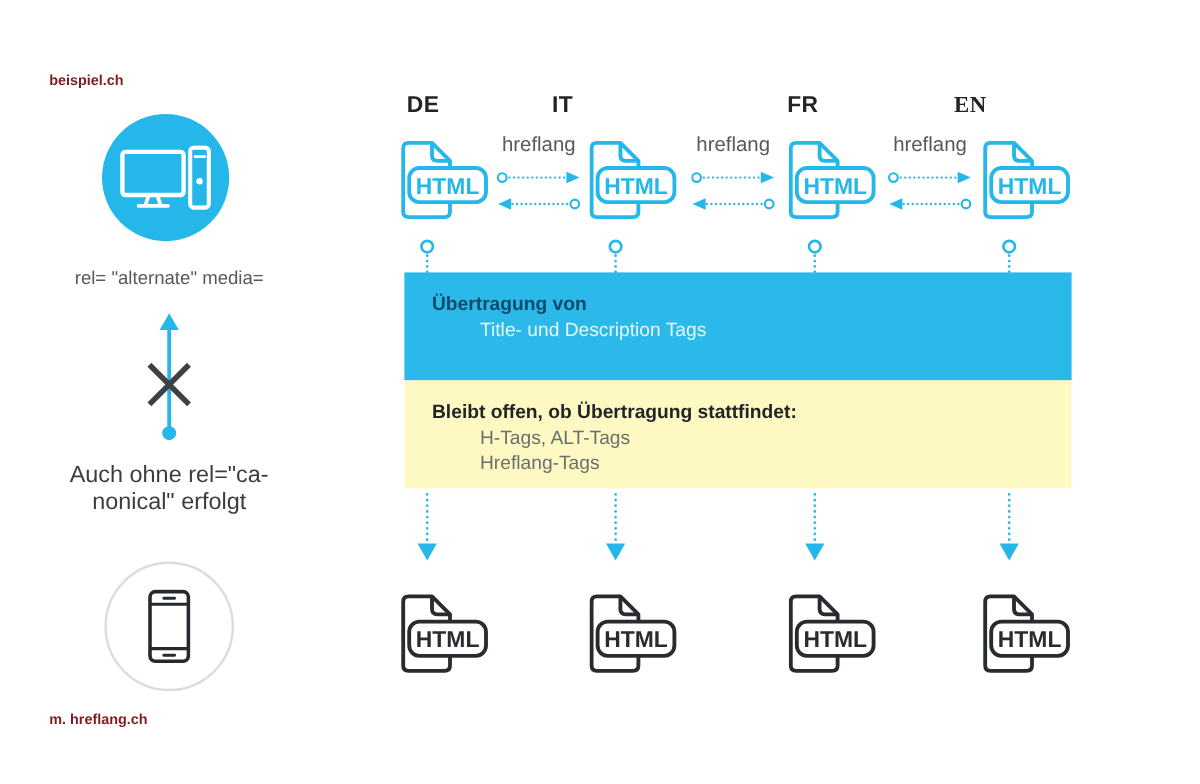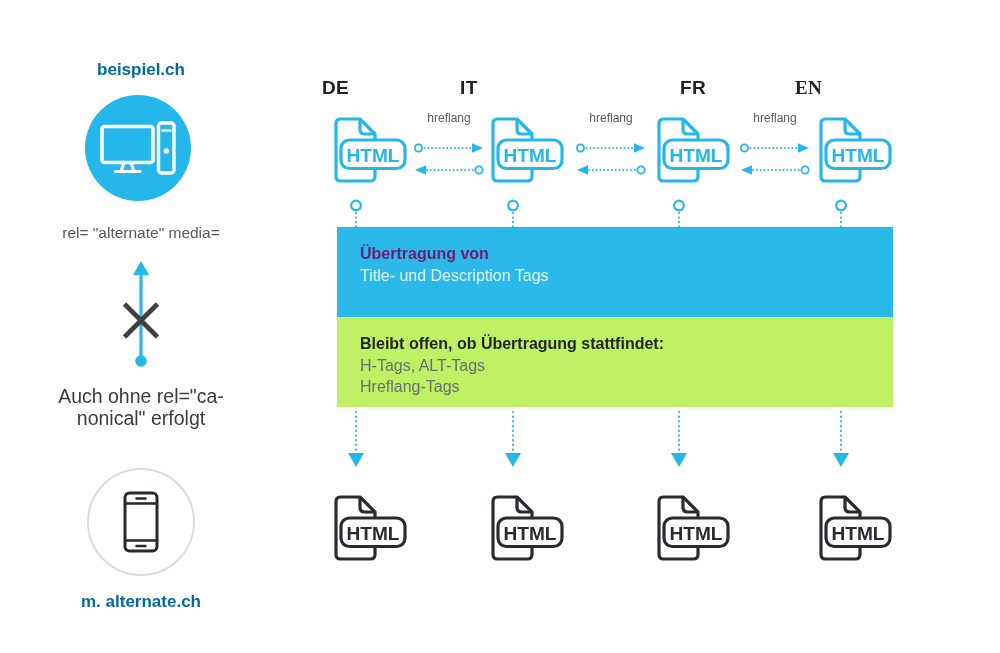--- a/index.html
+++ b/index.html
@@ -1,53 +1,53 @@
 <!DOCTYPE html>
 <html><head>
 <meta charset="utf-8">
 <style>
   html,body{margin:0;padding:0;background:#fff;}
   .canvas{position:relative;width:1000px;height:653px;background:#ffffff;overflow:hidden;
           font-family:"Liberation Sans",sans-serif;}
 
   
-  .domain-label{position:absolute;left:41px;width:200px;text-align:center;
-                font-size:17px;font-weight:700;color:#0369a1;}
+  .domain-label{position:absolute;left:41px;width:200px;
+                font-size:12px;font-weight:700;color:#7f1d1d;}
   .desktop-circle{position:absolute;left:85px;top:95px;width:106px;height:106px;
                   border-radius:50%;background:#25b7ea;}
   .desktop-circle svg{position:absolute;left:15px;top:26px;}
   .rel-text{position:absolute;left:21px;top:224px;width:240px;text-align:center;
             font-size:15.5px;color:#57585a;}
   .blocked-arrow{position:absolute;left:121px;top:258px;}
   .note-text{position:absolute;left:11px;top:386px;width:260px;text-align:center;
              font-size:19.5px;line-height:21.5px;color:#3b3c3e;}
   .mobile-circle{position:absolute;left:87px;top:468px;width:104px;height:104px;
                  border-radius:50%;background:#fff;border:2px solid #dcdcde;}
   .mobile-circle svg{position:absolute;left:34px;top:21px;}
 
   
   .hdr{position:absolute;top:77px;font-size:19px;font-weight:700;color:#232323;letter-spacing:.4px;}
   .file-icon{position:absolute;width:74px;height:66px;}
   .file-icon.blue{color:#25b7ea;}
   .file-icon.dark{color:#282b2f;}
   .file-icon text{font-family:"Liberation Sans",sans-serif;}
   .gap-label{position:absolute;top:111px;width:90px;text-align:center;
-             font-size:12px;color:#58595b;}
+             font-size:17px;color:#58595b;}
   .gap-arrows{position:absolute;top:139px;}
   .connector{position:absolute;top:199px;}
   .down-arrow{position:absolute;top:410px;}
 
   .box{position:absolute;left:337px;width:556px;height:90px;box-sizing:border-box;
        padding:15px 20px 0 23px;}
   .box .title{font-size:16px;font-weight:700;line-height:23px;}
-  .box .line{font-size:16px;line-height:21px;}
+  .box .line{font-size:16px;line-height:21px;margin-left:40px;}
   .blue-box{top:227px;background:#2ab9e9;}
-  .blue-box .title{color:#701a75;}
+  .blue-box .title{color:#0c4a6e;}
   .blue-box .line{color:rgba(255,255,255,.88);}
-  .gray-box{top:317px;background:#bef264;}
+  .gray-box{top:317px;background:#fef9c3;}
   .gray-box .title{color:#232426;}
   .gray-box .line{color:#6c6e70;}
 </style>
 </head>
 <body>
 
 <div class="canvas">
 
   <div class="domain-label" style="top:60px;">beispiel.ch</div>
 
@@ -76,25 +76,25 @@
   </div>
 
   <div class="mobile-circle">
     <svg width="36" height="62" viewBox="0 0 36 62">
       <rect x="2" y="2" width="32" height="58" rx="4.5" fill="none" stroke="#26292e" stroke-width="3"></rect>
       <path d="M2 12.5 H34 M2 49.5 H34" stroke="#26292e" stroke-width="2.6"></path>
       <path d="M13.5 7.5 H22.5 M13.5 55 H22.5" stroke="#26292e" stroke-width="2.4" stroke-linecap="round"></path>
     </svg>
   </div>
 
-  <div class="domain-label" style="top:592px;">m. alternate.ch</div>
-
-  <div class="hdr" style="left:322px;">DE</div>
+  <div class="domain-label" style="top:592px;">m. hreflang.ch</div>
+
+  <div class="hdr" style="left:339px;">DE</div>
   <div class="hdr" style="left:460px;">IT</div>
-  <div class="hdr" style="left:656px;margin-left:24px;">FR</div>
+  <div class="hdr" style="left:656px;">FR</div>
   <div class="hdr" style="left:795px;font-family:Liberation Serif, serif;">EN</div>
 
   <svg class="file-icon blue" style="left:334px;top:117px;" viewBox="0 0 74 66">
     <path d="M26 2 L41 17 V59.5 Q41 64 36.5 64 H6.5 Q2 64 2 59.5 V6.5 Q2 2 6.5 2 Z" fill="none" stroke="currentColor" stroke-width="3.2" stroke-linejoin="round"></path>
     <path d="M26 2 V12.5 Q26 17 30.5 17 H41" fill="none" stroke="currentColor" stroke-width="3.2"></path>
     <rect x="7" y="23" width="64" height="28.5" rx="8.5" fill="#fff" stroke="currentColor" stroke-width="3.2"></rect>
     <text x="39" y="44.5" text-anchor="middle" font-size="19" font-weight="700" textLength="53" lengthAdjust="spacingAndGlyphs" fill="currentColor">HTML</text>
   </svg>
   <svg class="file-icon blue" style="left:491px;top:117px;" viewBox="0 0 74 66">
     <path d="M26 2 L41 17 V59.5 Q41 64 36.5 64 H6.5 Q2 64 2 59.5 V6.5 Q2 2 6.5 2 Z" fill="none" stroke="currentColor" stroke-width="3.2" stroke-linejoin="round"></path>

